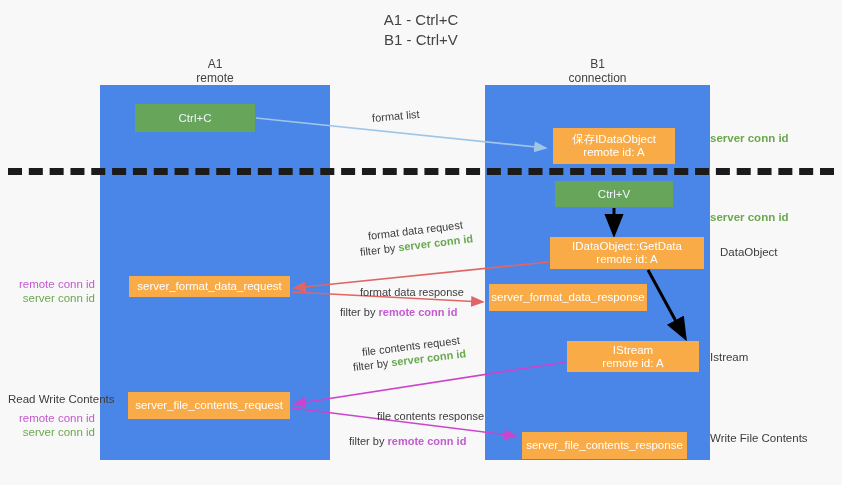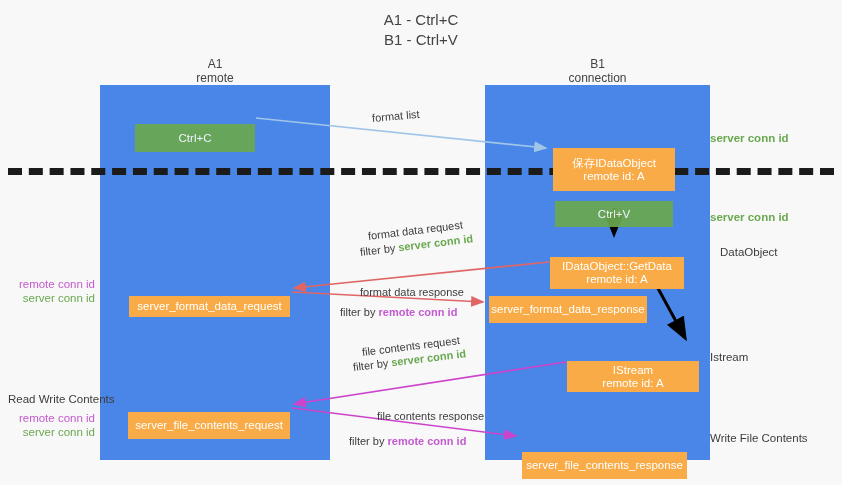--- a/index.html
+++ b/index.html
@@ -34,32 +34,32 @@
   
   .divider{
     position:absolute;left:8px;top:168px;width:826px;height:0;
     border-top:7px dashed #1b1b1b;
   }
 
   
   .node{
     position:absolute;box-sizing:border-box;
     display:flex;flex-direction:column;align-items:center;justify-content:center;
-    color:#ffffff;font-size:11.5px;line-height:13px;text-align:center;margin-top:20px;
+    color:#ffffff;font-size:11.5px;line-height:13px;text-align:center;
   }
   .node.green{background:#6aa84f;opacity:.92;}
   .node.orange{background:#f9ab47;}
   .node span{display:block;white-space:nowrap;}
 
   .n-ctrlc{left:135px;top:104px;width:120px;height:28px;}
   .n-ctrlv{left:555px;top:181px;width:118px;height:26px;}
-  .n-idataobj{left:553px;top:128px;width:122px;height:43px;}
-  .n-getdata{left:550px;top:237px;width:134px;height:32px;}
+  .n-idataobj{left:553px;top:128px;width:122px;height:36px;}
+  .n-getdata{left:550px;top:237px;width:154px;height:32px;}
   .n-fmtreq{left:129px;top:276px;width:161px;height:21px;}
-  .n-fmtresp{left:489px;top:276px;width:158px;height:27px;}
+  .n-fmtresp{left:489px;top:284px;width:158px;height:27px;}
   .n-istream{left:567px;top:341px;width:132px;height:31px;}
   .n-filereq{left:128px;top:392px;width:162px;height:27px;}
   .n-fileresp{left:522px;top:432px;width:165px;height:27px;}
 
   
   .side{position:absolute;font-size:11.5px;line-height:14px;white-space:nowrap;}
   .side.bold{font-weight:bold;}
   .c-green{color:#6aa84f;}
   .c-magenta{color:#c45ad0;}
   .c-dark{color:#3c3c3c;}

